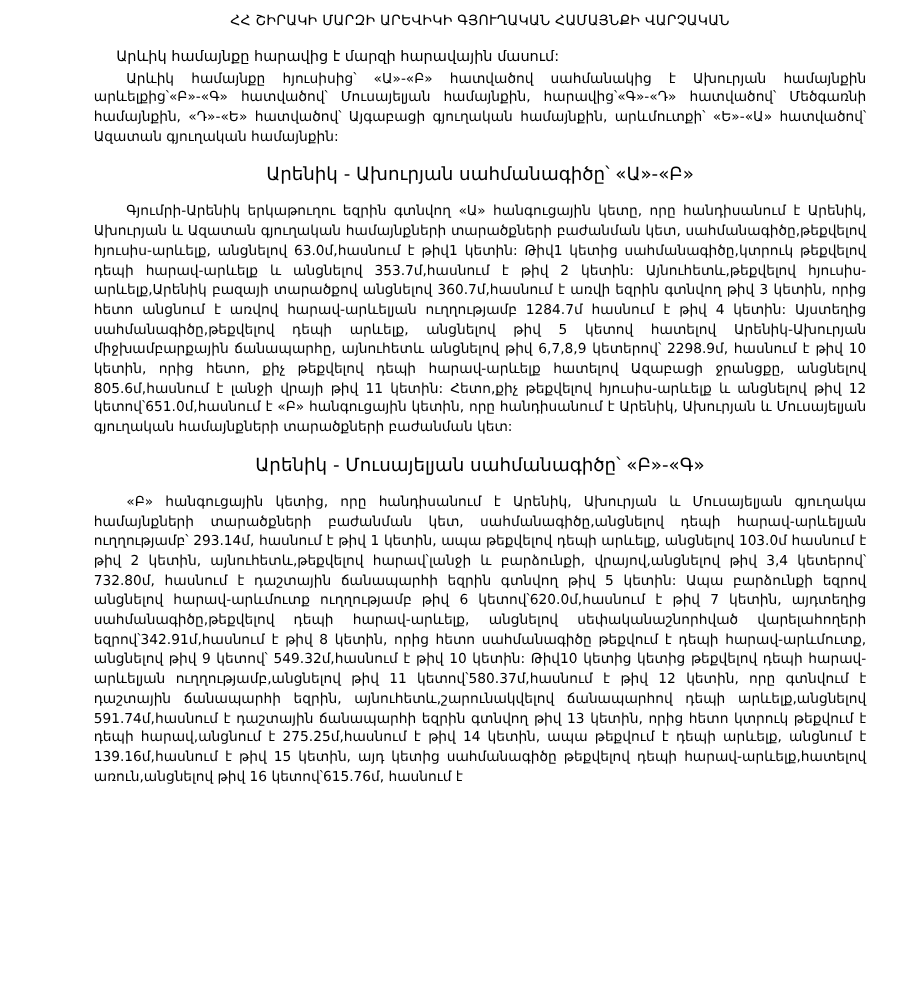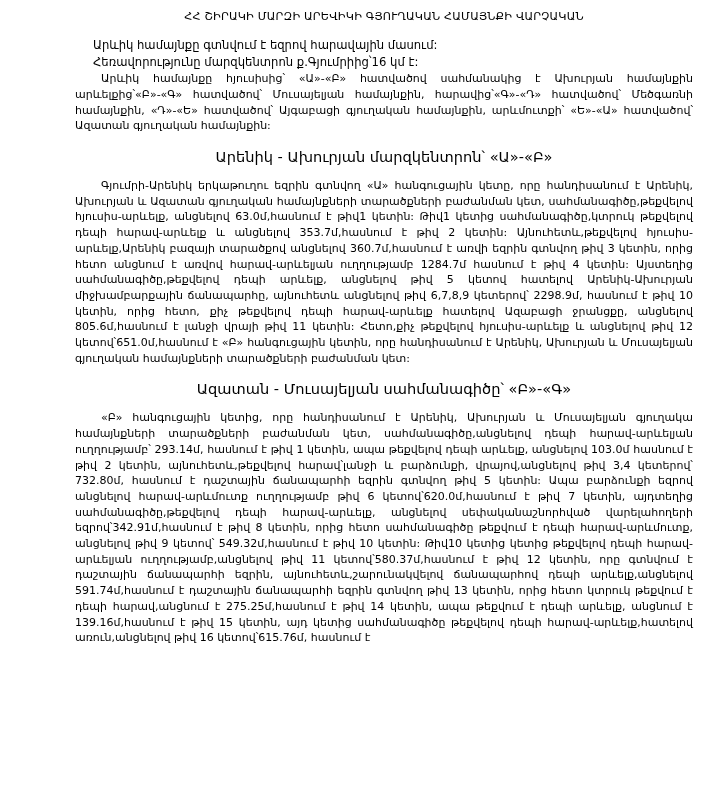--- a/index.html
+++ b/index.html
@@ -77,26 +77,25 @@
 </style>
 </head>
 <body>
 
 <div class="page">
 
   <div class="doc-title">
     <span class="line">ՀՀ ՇԻՐԱԿԻ ՄԱՐԶԻ ԱՐԵՎԻԿԻ ԳՅՈՒՂԱԿԱՆ ՀԱՄԱՅՆՔԻ ՎԱՐՉԱԿԱՆ</span>
   </div>
 
-  <div class="lead">Արևիկ համայնքը գտնվում է եզրով հարավային մասում:</div>
-  <div class="lead">Հեռավորությունը մարզկենտրոն ք.Գյումրիից՝16 կմ է:</div>
+  <div class="lead">Արևիկ համայնքը հարավից է մարզի հարավային մասում:</div>
 
   <p class="para indent block-intro">Արևիկ համայնքը հյուսիսից՝ «Ա»-«Բ» հատվածով սահմանակից է Ախուրյան համայնքին արևելքից՝«Բ»-«Գ» հատվածով՝ Մուսայելյան համայնքին, հարավից՝«Գ»-«Դ» հատվածով՝ Մեծգառնի համայնքին, «Դ»-«Ե» հատվածով՝ Այգաբացի գյուղական համայնքին, արևմուտքի՝ «Ե»-«Ա» հատվածով՝ Ազատան գյուղական համայնքին:</p>
 
-  <h2 class="section-heading">Արենիկ - Ախուրյան մարզկենտրոն՝  «Ա»-«Բ»</h2>
+  <h2 class="section-heading">Արենիկ - Ախուրյան սահմանագիծը՝  «Ա»-«Բ»</h2>
 
   <p class="para indent section-body">Գյումրի-Արենիկ երկաթուղու եզրին գտնվող «Ա» հանգուցային կետը, որը հանդիսանում է Արենիկ, Ախուրյան և Ազատան գյուղական համայնքների տարածքների բաժանման կետ, սահմանագիծը,թեքվելով հյուսիս-արևելք, անցնելով 63.0մ,հասնում է թիվ1 կետին: Թիվ1 կետից սահմանագիծը,կտրուկ թեքվելով դեպի հարավ-արևելք և անցնելով 353.7մ,հասնում է թիվ 2 կետին: Այնուհետև,թեքվելով հյուսիս-արևելք,Արենիկ բազայի տարածքով անցնելով 360.7մ,հասնում է առվի եզրին գտնվող թիվ 3 կետին, որից հետո անցնում է առվով հարավ-արևելյան ուղղությամբ 1284.7մ հասնում է թիվ 4 կետին: Այստեղից սահմանագիծը,թեքվելով դեպի արևելք,  անցնելով թիվ 5 կետով հատելով Արենիկ-Ախուրյան միջխամբարքային ճանապարհը, այնուհետև անցնելով թիվ 6,7,8,9 կետերով՝ 2298.9մ, հասնում է թիվ 10 կետին, որից հետո, քիչ թեքվելով դեպի հարավ-արևելք հատելով Ազաբացի ջրանցքը, անցնելով 805.6մ,հասնում է լանջի վրայի թիվ 11 կետին: Հետո,քիչ թեքվելով հյուսիս-արևելք և անցնելով թիվ 12 կետով՝651.0մ,հասնում է «Բ» հանգուցային կետին, որը հանդիսանում է Արենիկ, Ախուրյան և Մուսայելյան գյուղական համայնքների տարածքների բաժանման կետ:</p>
 
-  <h2 class="section-heading">Ազատան -  Մուսայելյան սահմանագիծը՝  «Բ»-«Գ»</h2>
+  <h2 class="section-heading">Արենիկ -  Մուսայելյան սահմանագիծը՝  «Բ»-«Գ»</h2>
 
   <p class="para indent section-body">«Բ» հանգուցային կետից, որը հանդիսանում է Արենիկ, Ախուրյան և  Մուսայելյան գյուղակա համայնքների տարածքների բաժանման կետ,   սահմանագիծը,անցնելով դեպի հարավ-արևելյան ուղղությամբ՝ 293.14մ, հասնում է թիվ 1 կետին, ապա թեքվելով դեպի արևելք, անցնելով 103.0մ հասնում է թիվ 2 կետին, այնուհետև,թեքվելով հարավ՝լանջի և  բարձունքի, վրայով,անցնելով թիվ 3,4   կետերով՝ 732.80մ, հասնում է դաշտային ճանապարհի եզրին գտնվող թիվ 5 կետին: Ապա բարձունքի եզրով անցնելով հարավ-արևմուտք ուղղությամբ թիվ 6 կետով՝620.0մ,հասնում է թիվ 7 կետին, այդտեղից սահմանագիծը,թեքվելով դեպի հարավ-արևելք, անցնելով սեփականաշնորհված վարելահողերի եզրով՝342.91մ,հասնում է թիվ 8 կետին, որից հետո սահմանագիծը թեքվում է դեպի հարավ-արևմուտք, անցնելով թիվ 9 կետով՝ 549.32մ,հասնում է թիվ 10 կետին: Թիվ10 կետից կետից թեքվելով դեպի հարավ-արևելյան ուղղությամբ,անցնելով թիվ 11 կետով՝580.37մ,հասնում է թիվ 12 կետին, որը գտնվում է դաշտային ճանապարհի եզրին, այնուհետև,շարունակվելով ճանապարհով դեպի արևելք,անցնելով 591.74մ,հասնում է դաշտային ճանապարհի եզրին գտնվող թիվ 13 կետին, որից հետո կտրուկ թեքվում է դեպի հարավ,անցնում է 275.25մ,հասնում է թիվ 14 կետին, ապա թեքվում է դեպի արևելք, անցնում է 139.16մ,հասնում է թիվ 15 կետին, այդ կետից սահմանագիծը թեքվելով դեպի հարավ-արևելք,հատելով առուն,անցնելով թիվ 16 կետով՝615.76մ,  հասնում է</p>
 
 </div>
 
 </body></html>

